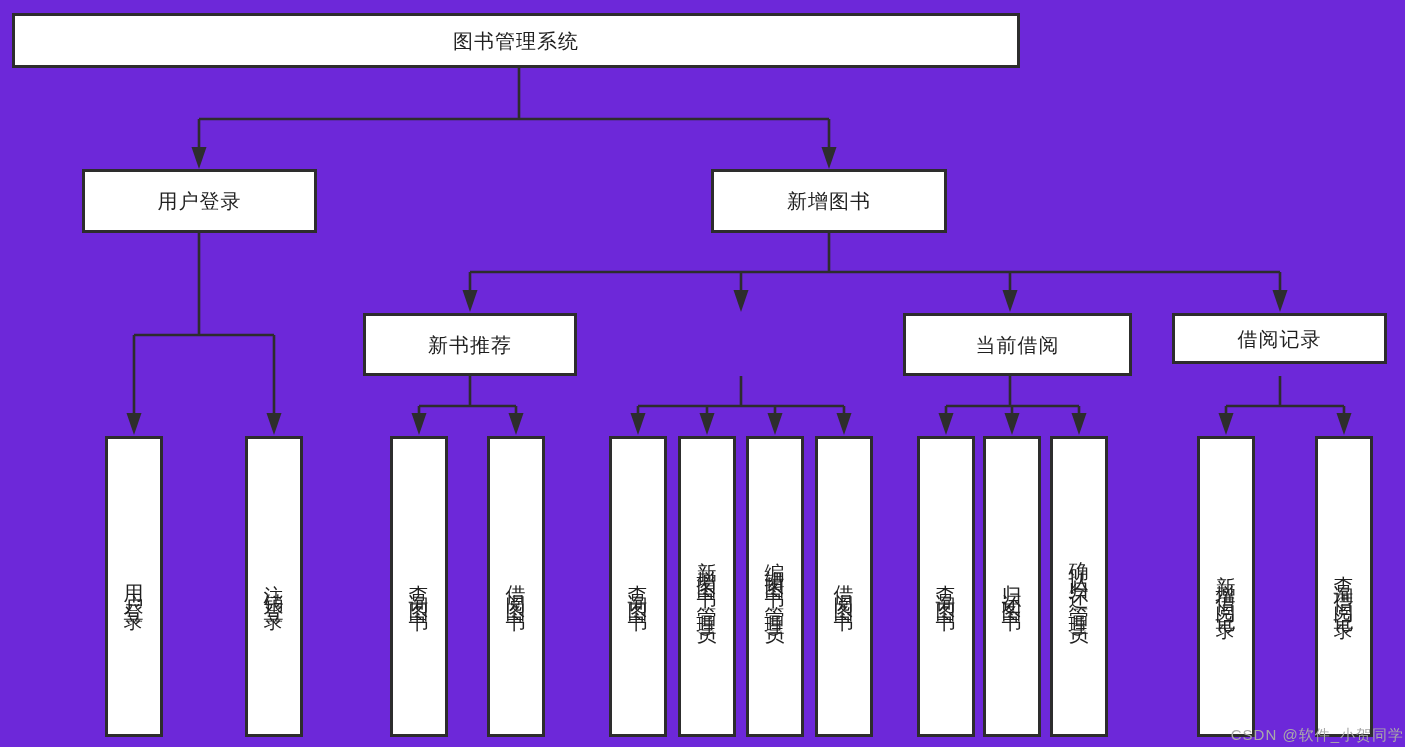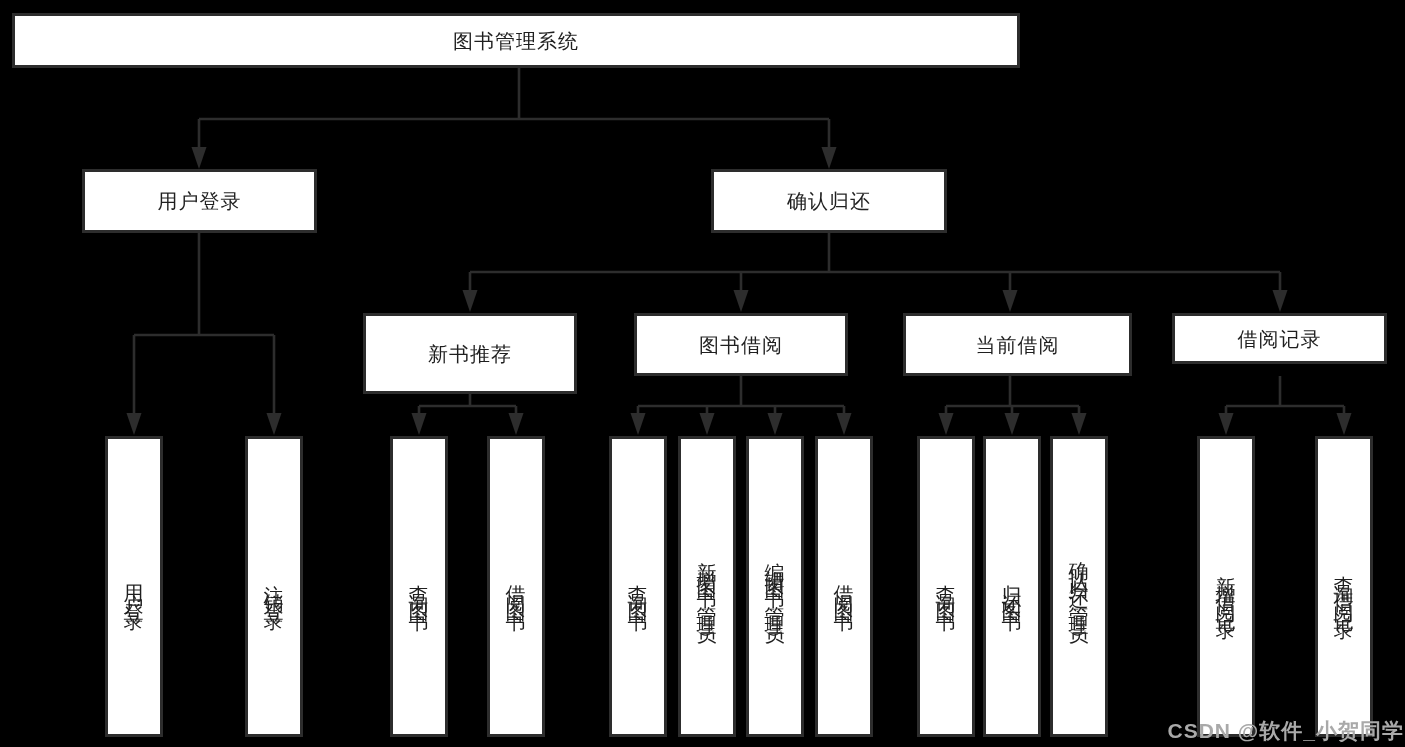--- a/index.html
+++ b/index.html
@@ -1,30 +1,30 @@
 <!DOCTYPE html>
 <html><head>
 <meta charset="utf-8">
 <style>
   html,body{margin:0;padding:0;background:#ffffff;}
   body{font-family:"Liberation Sans","DejaVu Sans",sans-serif;}
-  .stage{position:relative;width:1405px;height:747px;background:#000000;overflow:hidden;color:#1f1f1f;}
+  .stage{position:relative;width:1405px;height:747px;background:#6d28d9;overflow:hidden;color:#1f1f1f;}
   .stage svg{position:absolute;left:0;top:0;}
   .box{
     position:absolute;box-sizing:border-box;background:#ffffff;
     border:3px solid #2d2d2d;display:flex;align-items:center;justify-content:center;
     font-size:20px;letter-spacing:1px;text-align:center;line-height:1.2;
   }
   .vbox{
     writing-mode:vertical-rl;text-orientation:mixed;
     font-size:20px;letter-spacing:9px;line-height:1;
   }
   .watermark{
     position:absolute;right:1px;bottom:2px;white-space:nowrap;
-    font-size:21px;color:#a9a9a9;letter-spacing:1px;font-weight:bold;
+    font-size:15px;color:#a9a9a9;letter-spacing:1px;
   }
 </style>
 </head>
 <body>
 
 <div class="stage">
 
   <svg width="1405" height="747" viewBox="0 0 1405 747">
     <g stroke="#2d2d2d" stroke-width="2.6" fill="none">
       <path d="M519,68 V119 M199,119 H829 M199,119 V150 M829,119 V150"></path>
@@ -54,24 +54,23 @@
         <path d="M1004.5 413 L1019.5 413 L1012 435 Z"></path>
         <path d="M1071.5 413 L1086.5 413 L1079 435 Z"></path>
         <path d="M1218.5 413 L1233.5 413 L1226 435 Z"></path>
         <path d="M1336.5 413 L1351.5 413 L1344 435 Z"></path>
       </g>
   </svg>
 
   <div class="box" style="left:12px;top:13px;width:1008px;height:55px">图书管理系统</div>
 
   <div class="box" style="left:82px;top:169px;width:235px;height:64px">用户登录</div>
-  <div class="box" style="left:711px;top:169px;width:236px;height:64px">确认归还</div>
+  <div class="box" style="left:711px;top:169px;width:236px;height:64px">新增图书</div>
 
-  <div class="box" style="left:363px;top:313px;width:214px;height:81px">新书推荐</div>
-  <div class="box" style="left:634px;top:313px;width:214px;height:63px">图书借阅</div>
+  <div class="box" style="left:363px;top:313px;width:214px;height:63px">新书推荐</div>
   <div class="box" style="left:903px;top:313px;width:229px;height:63px">当前借阅</div>
   <div class="box" style="left:1172px;top:313px;width:215px;height:51px">借阅记录</div>
 
   <div class="box vbox" style="left:105px;top:436px;width:58px;height:301px">用户登录</div>
   <div class="box vbox" style="left:245px;top:436px;width:58px;height:301px">注销登录</div>
 
   <div class="box vbox" style="left:390px;top:436px;width:58px;height:301px">查询图书</div>
   <div class="box vbox" style="left:487px;top:436px;width:58px;height:301px">借阅图书</div>
 
   <div class="box vbox" style="left:609px;top:436px;width:58px;height:301px">查询图书</div>

